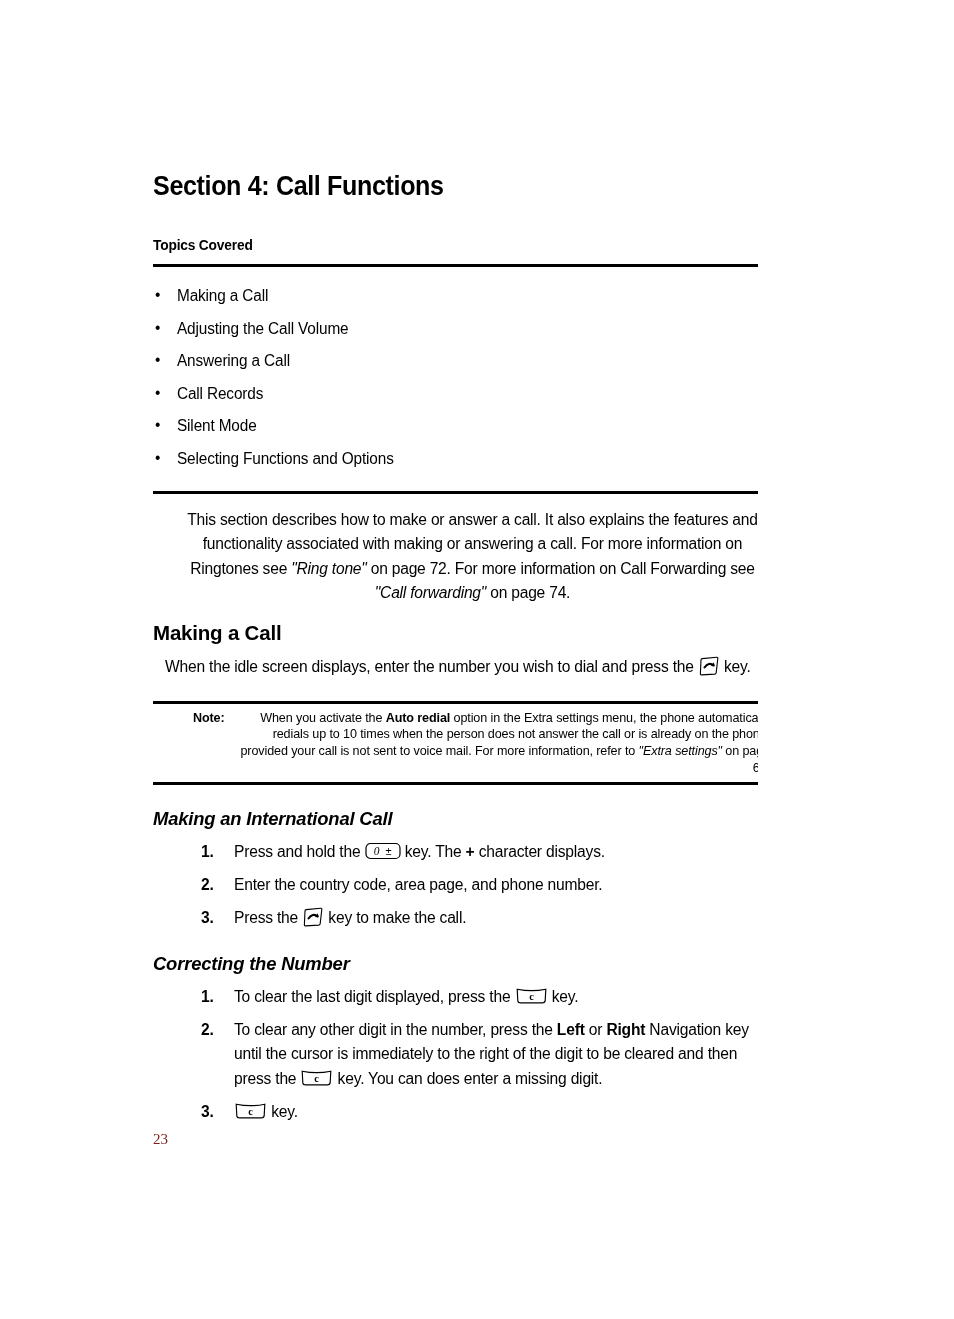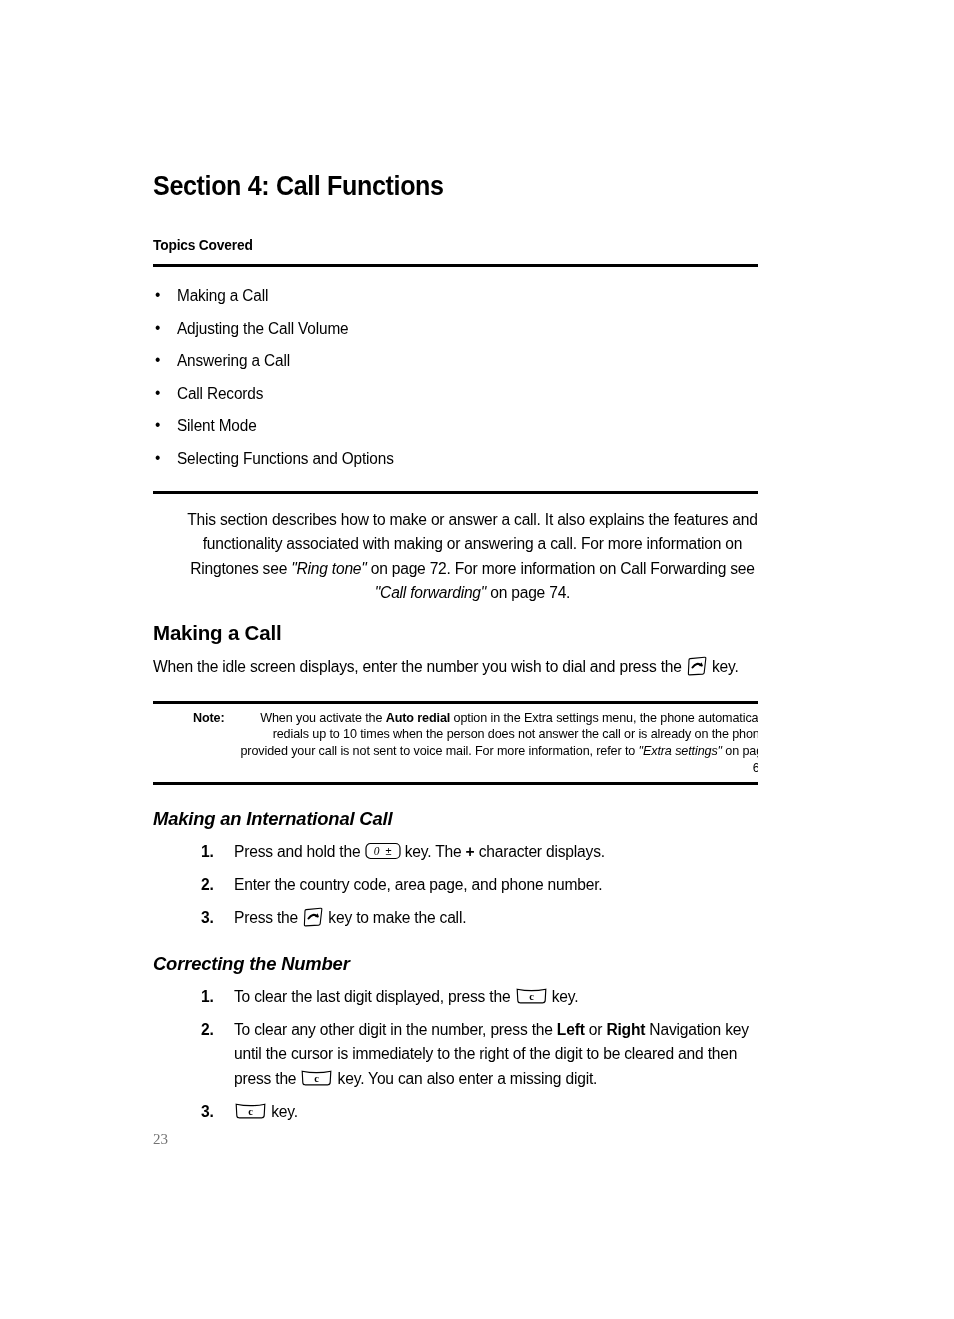--- a/index.html
+++ b/index.html
@@ -103,20 +103,21 @@
     font-style: italic;
     margin: 24px 0 0 0;
     letter-spacing: -0.2px;
     line-height: 1.1;
     transform: scaleX(0.97);
     transform-origin: left center;
   }
 
   .body-indent {
     margin-top: 10px;
+    margin-left: 12px;
     width: 600px;
     font-size: 15.6px;
     line-height: 1.62;
     letter-spacing: -0.2px;
   }
 
   
   .note-block {
     margin-top: 21px;
     width: 617px;
@@ -196,21 +197,21 @@
   }
   .key-clear svg { display: block; }
 
   
   .page-number {
     position: absolute;
     left: 153px;
     top: 1131px;
     font-family: "Liberation Serif", serif;
     font-size: 15px;
-    color: #737373;
+    color: #7f1d1d;
   }
 </style>
 </head>
 <body>
 
 <div class="page">
   <div class="content">
 
     <h1 class="section-title">Section 4: Call Functions</h1>
 
@@ -294,21 +295,21 @@
       <li>
         <span class="num">1.</span><span>To clear the last digit displayed, press the </span><span class="key-icon key-clear"><svg width="33" height="18" viewBox="0 0 33 18">
             <path d="M2.2 2.2 Q16.5 5.2 30.8 2.2 L30.2 13.4 Q30.1 15.6 27.9 15.8 L5.1 15.8 Q2.9 15.7 2.8 13.4 Z" fill="#ffffff" stroke="#000000" stroke-width="1.15"></path>
             <text x="16.5" y="13" font-family="Liberation Serif, serif" font-size="10.5" font-weight="bold" text-anchor="middle" fill="#000000">c</text>
           </svg></span><span> key.</span>
       </li>
       <li>
         <span class="num">2.</span><span>To clear any other digit in the number, press the </span><b>Left</b><span> or </span><b>Right</b><span> Navigation key until the cursor is immediately to the right of the digit to be cleared and then press the </span><span class="key-icon key-clear"><svg width="33" height="18" viewBox="0 0 33 18">
             <path d="M2.2 2.2 Q16.5 5.2 30.8 2.2 L30.2 13.4 Q30.1 15.6 27.9 15.8 L5.1 15.8 Q2.9 15.7 2.8 13.4 Z" fill="#ffffff" stroke="#000000" stroke-width="1.15"></path>
             <text x="16.5" y="13" font-family="Liberation Serif, serif" font-size="10.5" font-weight="bold" text-anchor="middle" fill="#000000">c</text>
-          </svg></span><span> key. You can also enter a missing digit.</span>
+          </svg></span><span> key. You can does enter a missing digit.</span>
       </li>
       <li>
         <span class="num">3.</span><span class="key-icon key-clear"><svg width="33" height="18" viewBox="0 0 33 18">
             <path d="M2.2 2.2 Q16.5 5.2 30.8 2.2 L30.2 13.4 Q30.1 15.6 27.9 15.8 L5.1 15.8 Q2.9 15.7 2.8 13.4 Z" fill="#ffffff" stroke="#000000" stroke-width="1.15"></path>
             <text x="16.5" y="13" font-family="Liberation Serif, serif" font-size="10.5" font-weight="bold" text-anchor="middle" fill="#000000">c</text>
           </svg></span><span> key.</span>
       </li>
     </ol>
 
   </div>

